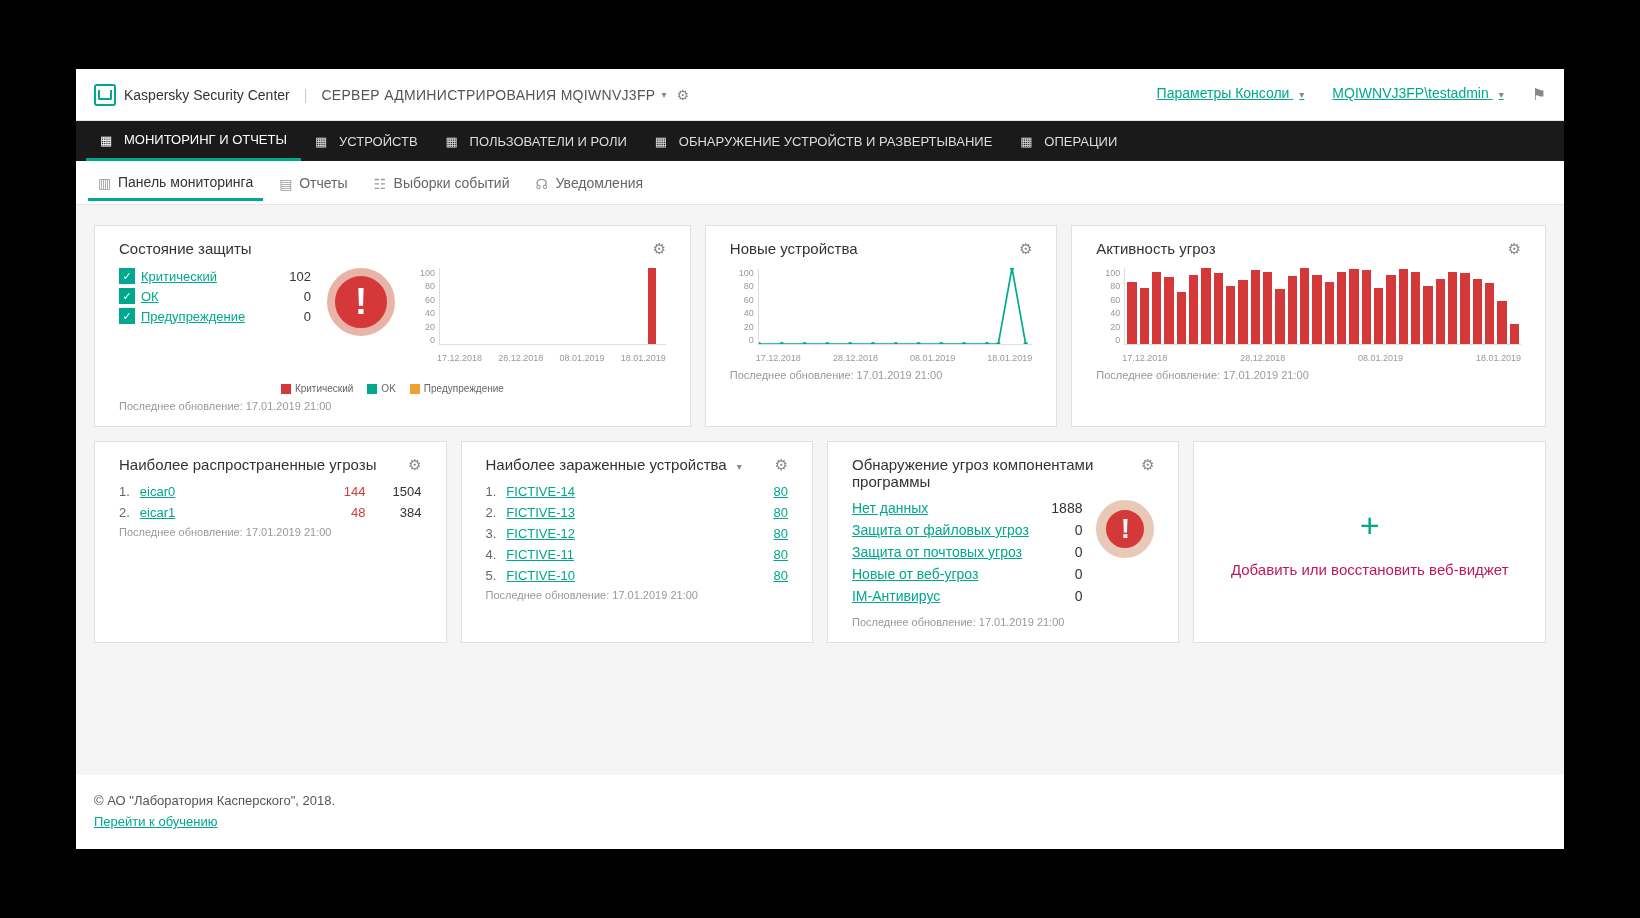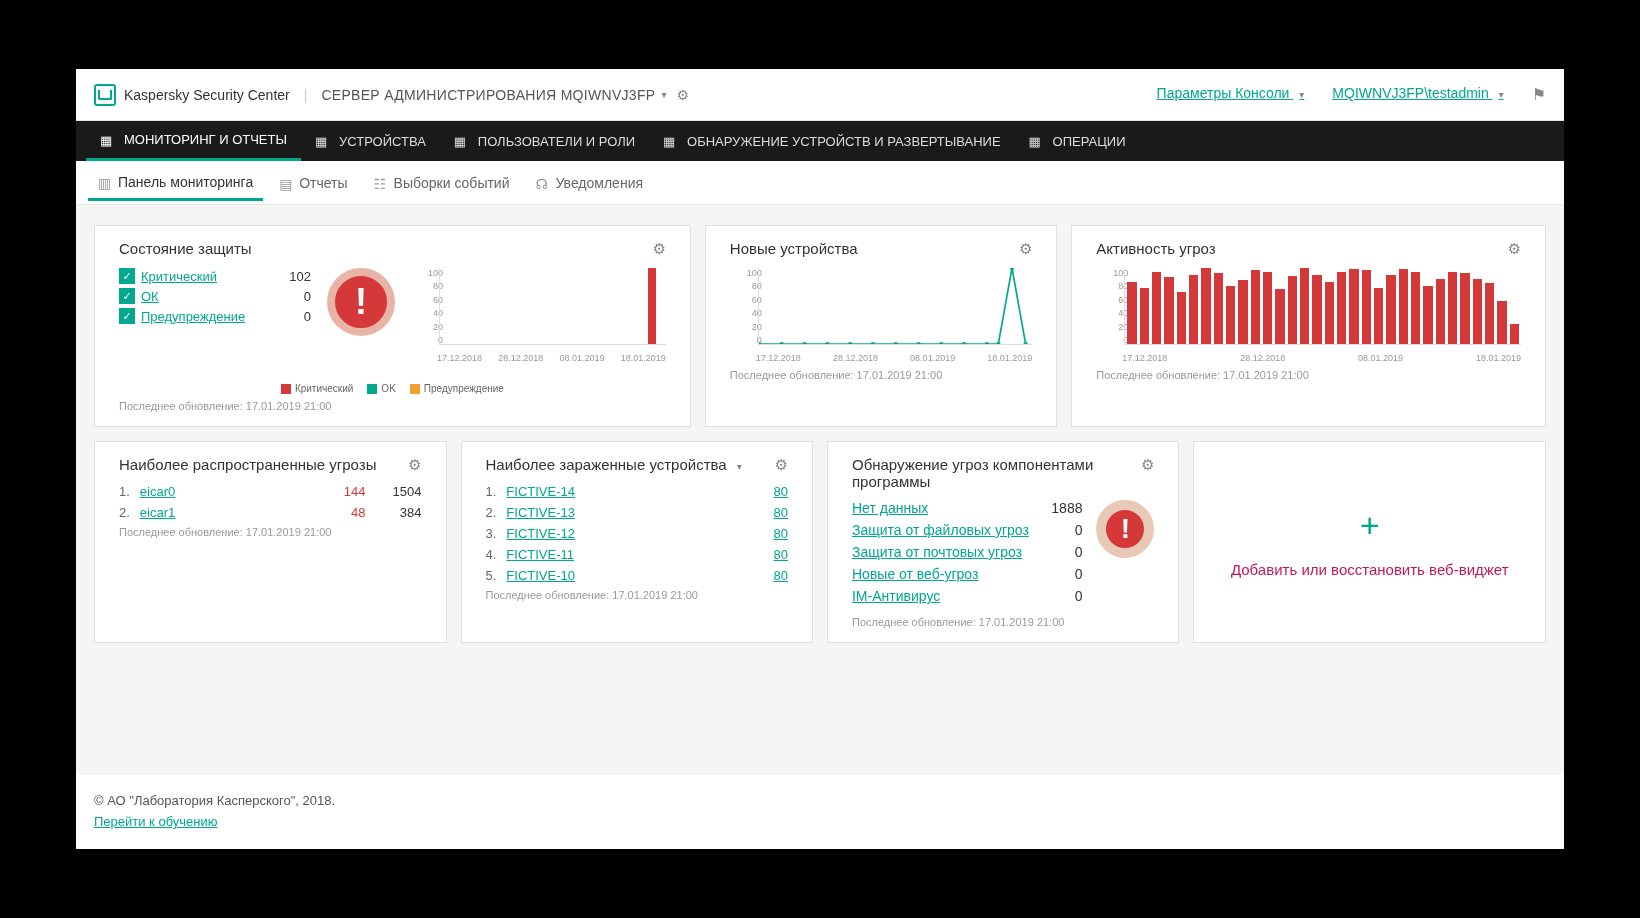--- a/index.html
+++ b/index.html
@@ -39,21 +39,21 @@
 .w6{grid-column:span 3}
 .updated{font-size:11px;color:#999;margin-top:6px}
 .status-row{display:grid;grid-template-columns:22px 130px 40px;align-items:center;margin-bottom:4px;font-size:13px}
 .chk{width:16px;height:16px;background:#00a88e;display:flex;align-items:center;justify-content:center;color:#fff;font-size:11px}
 .stat-link{color:#00a88e;text-decoration:underline}
 .stat-val{text-align:right;color:#333}
 .status-body{display:flex;gap:16px;align-items:flex-start}
 .status-left{flex:0 0 auto}
 .alert-circle{width:68px;height:68px;border-radius:50%;background:#d53838;border:8px solid #e8b4a8;display:flex;align-items:center;justify-content:center;color:#fff;font-size:36px;font-weight:bold}
 .mini-chart{flex:1;position:relative;height:95px}
-.axis-y{position:absolute;left:8px;top:0;bottom:18px;width:24px;display:flex;flex-direction:column;justify-content:space-between;font-size:9px;color:#999;text-align:right}
+.axis-y{position:absolute;left:0;top:0;bottom:18px;width:24px;display:flex;flex-direction:column;justify-content:space-between;font-size:9px;color:#999;text-align:right}
 .axis-x{position:absolute;left:26px;right:0;bottom:0;display:flex;justify-content:space-between;font-size:9px;color:#999}
 .plot{position:absolute;left:28px;right:0;top:0;bottom:18px;border-left:1px solid #ddd;border-bottom:1px solid #ddd}
 .bar{position:absolute;bottom:0;background:#d53838;width:8px}
 .legend{display:flex;gap:14px;justify-content:center;margin-top:20px;font-size:10px;color:#666}
 .lg-item{display:flex;align-items:center;gap:4px}
 .lg-sw{width:10px;height:10px}
 .list-row{display:flex;justify-content:space-between;font-size:13px;margin-bottom:6px;gap:10px}
 .list-num{color:#666}
 .list-link{color:#00a88e;text-decoration:underline}
 .list-v1{color:#d53838;margin-left:auto}
@@ -94,21 +94,21 @@
     </div>
   </div>
 
   <div class="mainnav">
     <div class="mainnav-item active">
         <span class="nav-ic">▦</span>
         <span>МОНИТОРИНГ И ОТЧЕТЫ</span>
       </div>
     <div class="mainnav-item">
         <span class="nav-ic">▦</span>
-        <span>УСТРОЙСТВА</span>
+        <span>УСТРОЙСТВ</span>
       </div>
     <div class="mainnav-item">
         <span class="nav-ic">▦</span>
         <span>ПОЛЬЗОВАТЕЛИ И РОЛИ</span>
       </div>
     <div class="mainnav-item">
         <span class="nav-ic">▦</span>
         <span>ОБНАРУЖЕНИЕ УСТРОЙСТВ И РАЗВЕРТЫВАНИЕ</span>
       </div>
     <div class="mainnav-item">

